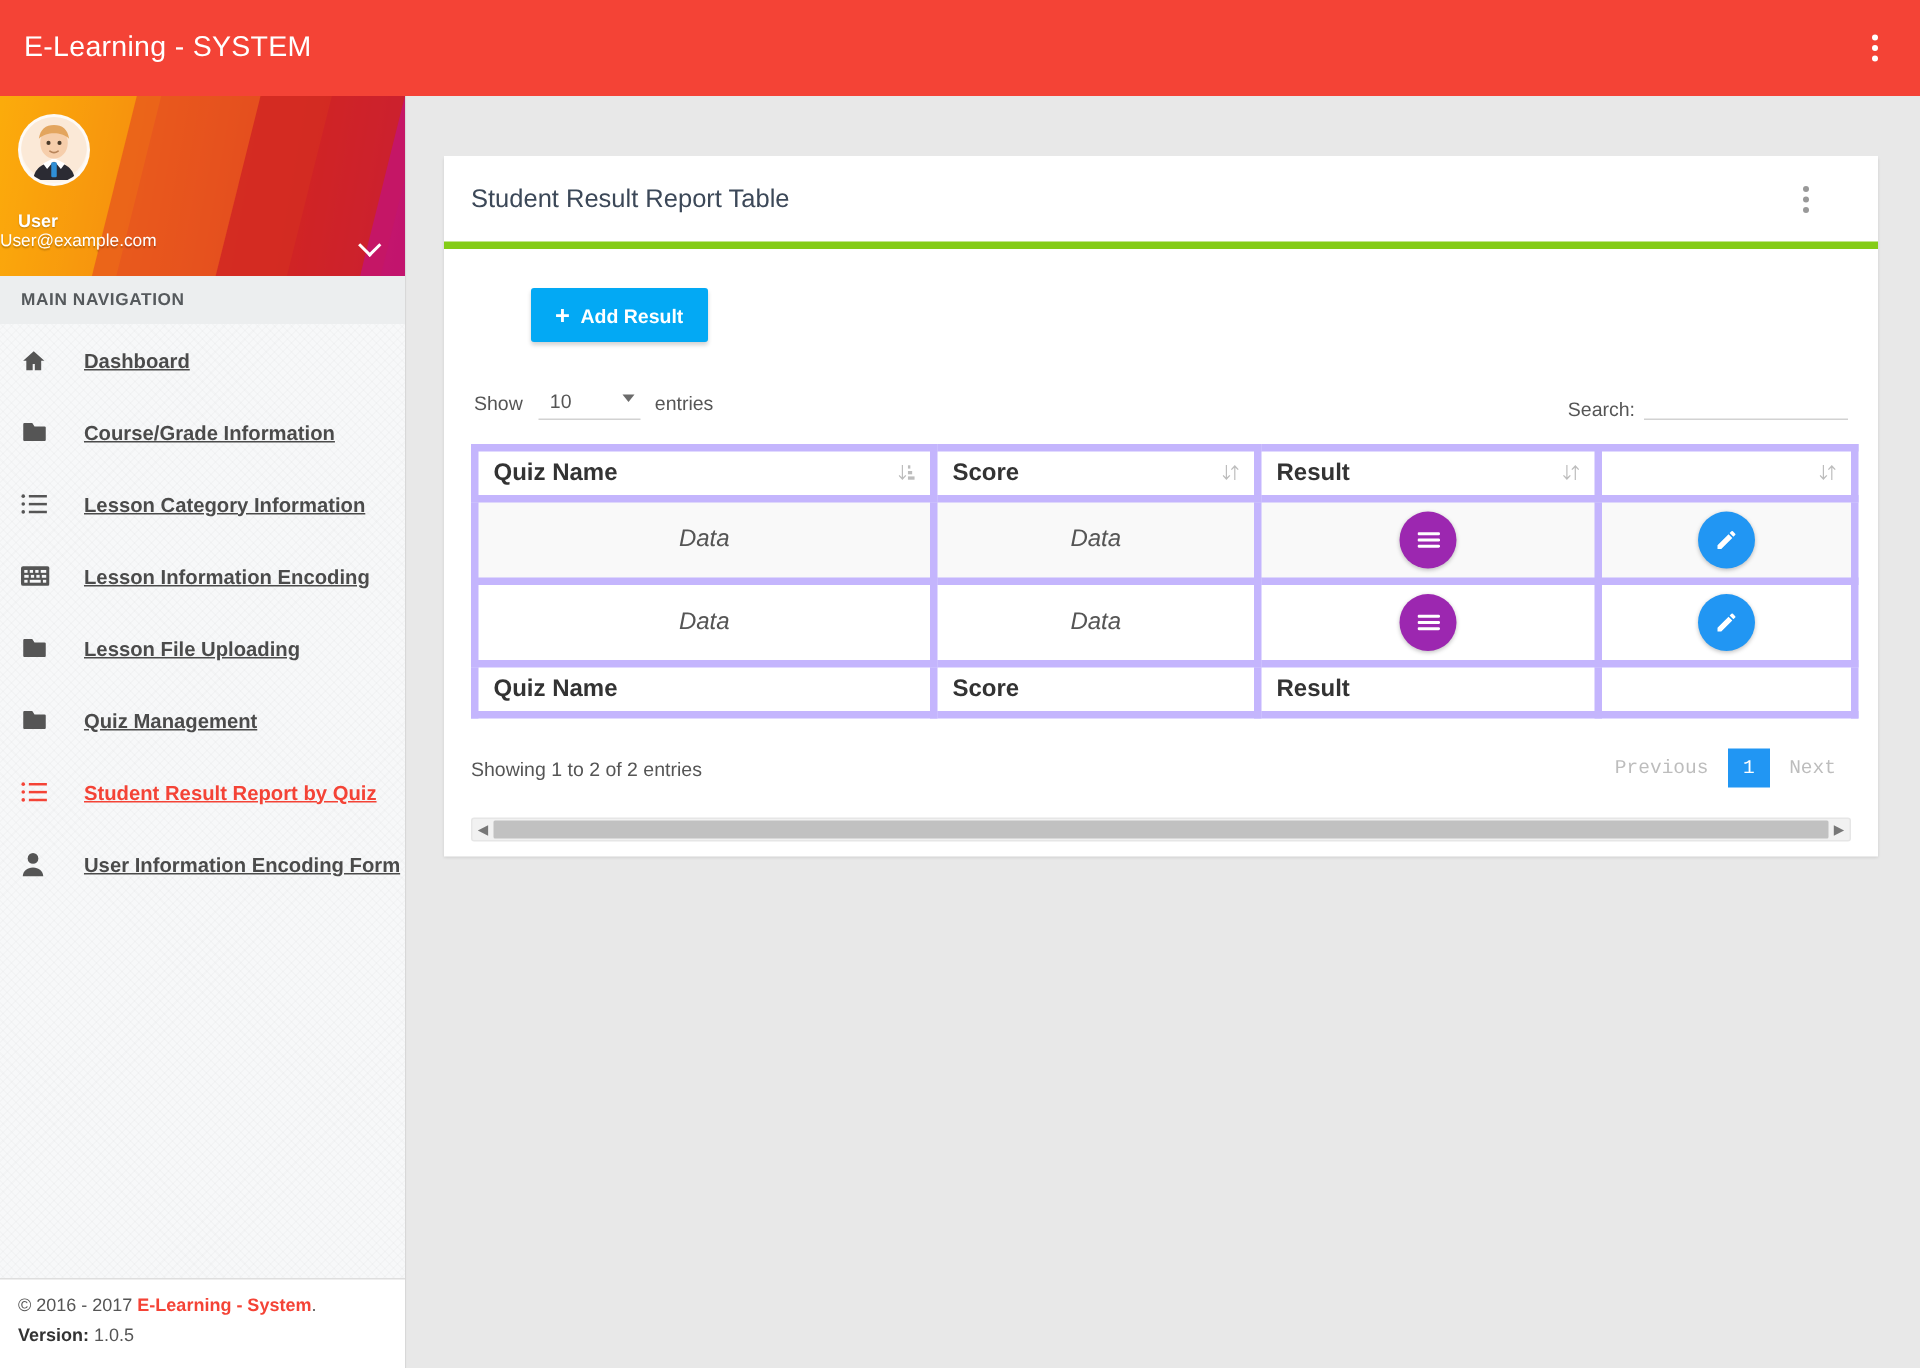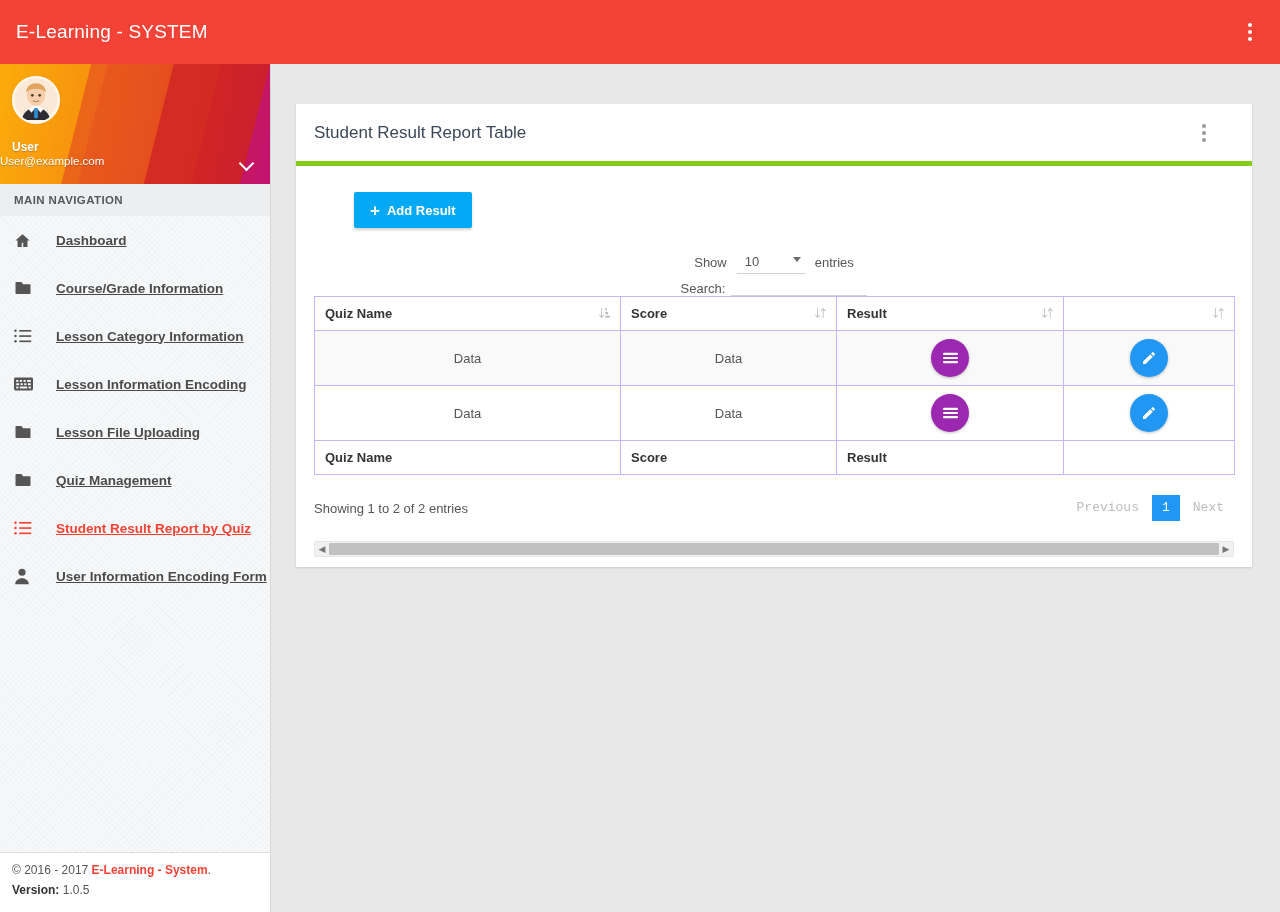--- a/index.html
+++ b/index.html
@@ -176,24 +176,23 @@
     font-size: 13px; font-weight: bold;
     border-radius: 2px;
     box-shadow: 0 2px 3px rgba(0,0,0,.18);
     cursor: pointer;
     margin: 10px 0 0 40px;
     font-family: "Liberation Sans", sans-serif;
   }
   .btn-add .plus { font-size: 17px; font-weight: bold; line-height: 1; }
 
   .table-toolbar {
-    display: flex; align-items: center;
+    display: flex; align-items: flex-end;
     margin-top: 22px; height: 30px;
     padding: 0 2px;
-    flex-direction: column;
   }
   .show-entries {
     display: flex; align-items: center;
     font-size: 13px; color: #555;
     gap: 6px;
   }
   .select-wrap {
     position: relative;
     border-bottom: 1px solid #d2d2d2;
     width: 68px; height: 24px;
@@ -219,22 +218,22 @@
     background: transparent;
   }
 
   table.dt {
     width: 920px;
     border-collapse: collapse;
     margin-top: 16px;
     table-layout: fixed;
   }
   table.dt th, table.dt td {
-    border: 1px solid #c4b5fd;
-    font-size: 13px;
+    border: 5px solid #c4b5fd;
+    font-size: 16px;
   }
   table.dt thead th, table.dt tfoot th {
     height: 34px;
     text-align: left;
     padding: 0 10px;
     color: #333;
     font-weight: bold;
     position: relative;
   }
   .sort-ico {
@@ -242,20 +241,21 @@
     transform: translateY(-50%);
     color: #bdbdbd; font-size: 12px;
     line-height: 1;
   }
   table.dt tbody td {
     height: 55px;
     text-align: center;
     color: #555;
     padding: 0 10px;
     vertical-align: middle;
+    font-style: italic;
   }
   table.dt tbody tr.odd td { background: #f9f9f9; }
   table.dt tbody tr.even td { background: #ffffff; }
 
   .col-1 { width: 306px; }
   .col-2 { width: 216px; }
   .col-3 { width: 227px; }
   .col-4 { width: 171px; }
 
   .fab {

